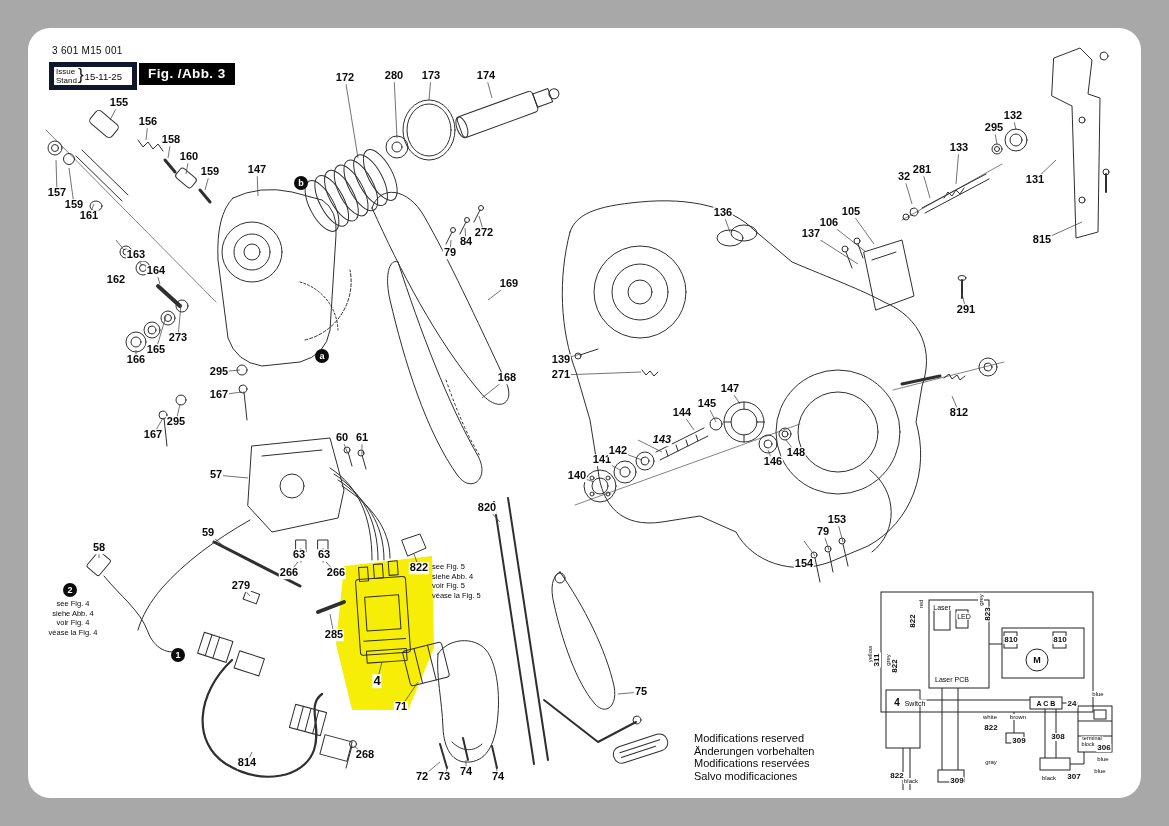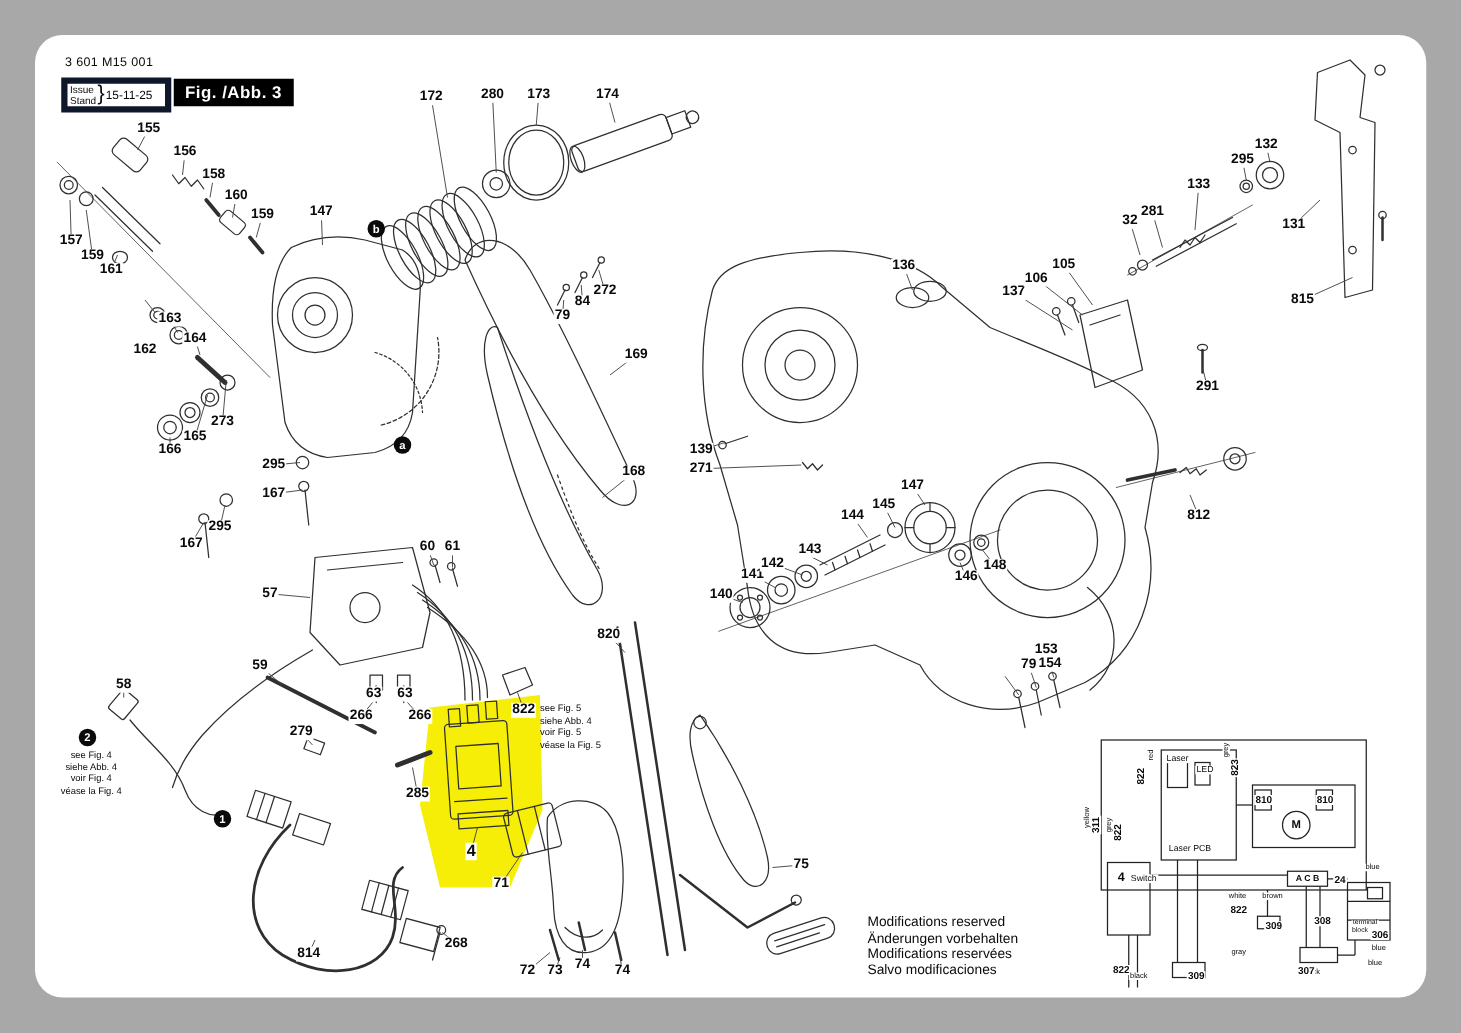--- a/index.html
+++ b/index.html
@@ -438,21 +438,21 @@
       <div class="part-label" style="left: 219px; top: 372px;">295</div>
       <div class="part-label" style="left: 219px; top: 395px;">167</div>
       <div class="part-label" style="left: 176px; top: 422px;">295</div>
       <div class="part-label" style="left: 153px; top: 435px;">167</div>
       <div class="part-label" style="left: 507px; top: 378px;">168</div>
       <div class="part-label" style="left: 561px; top: 360px;">139</div>
       <div class="part-label" style="left: 561px; top: 375px;">271</div>
       <div class="part-label" style="left: 577px; top: 476px;">140</div>
       <div class="part-label" style="left: 602px; top: 460px;">141</div>
       <div class="part-label" style="left: 618px; top: 451px;">142</div>
-      <div class="part-label" style="left: 648px; top: 440px;">143</div>
+      <div class="part-label" style="left: 662px; top: 440px; font-style: italic;">143</div>
       <div class="part-label" style="left: 682px; top: 413px;">144</div>
       <div class="part-label" style="left: 707px; top: 404px;">145</div>
       <div class="part-label" style="left: 730px; top: 389px;">147</div>
       <div class="part-label" style="left: 773px; top: 462px;">146</div>
       <div class="part-label" style="left: 796px; top: 453px;">148</div>
       <div class="part-label" style="left: 959px; top: 413px;">812</div>
       <div class="part-label" style="left: 342px; top: 438px;">60</div>
       <div class="part-label" style="left: 362px; top: 438px;">61</div>
       <div class="part-label" style="left: 216px; top: 475px;">57</div>
       <div class="part-label" style="left: 208px; top: 533px;">59</div>
@@ -469,21 +469,21 @@
       <div class="part-label" style="left: 401px; top: 707px;">71</div>
       <div class="part-label" style="left: 247px; top: 763px;">814</div>
       <div class="part-label" style="left: 365px; top: 755px;">268</div>
       <div class="part-label" style="left: 422px; top: 777px;">72</div>
       <div class="part-label" style="left: 444px; top: 777px;">73</div>
       <div class="part-label" style="left: 466px; top: 772px;">74</div>
       <div class="part-label" style="left: 498px; top: 777px;">74</div>
       <div class="part-label" style="left: 641px; top: 692px;">75</div>
       <div class="part-label" style="left: 837px; top: 520px;">153</div>
       <div class="part-label" style="left: 823px; top: 532px;">79</div>
-      <div class="part-label" style="left: 804px; top: 531px; margin-left: 36px;">154</div>
+      <div class="part-label" style="left: 804px; top: 564px;">154</div>
       <div class="circle-marker" style="left: 301px; top: 183px;">b</div>
       <div class="circle-marker" style="left: 322px; top: 356px;">a</div>
       <div class="circle-marker" style="left: 70px; top: 590px;">2</div>
       <div class="circle-marker" style="left: 178px; top: 655px;">1</div>
       <div class="note-block" style="left: 44px; top: 599px; width: 58px; font-size: 7.5px; line-height: 9.5px; text-align: center;">
         <div>see Fig. 4</div>
         <div>siehe Abb. 4</div>
         <div>voir Fig. 4</div>
         <div>véase la Fig. 4</div>
       </div>
@@ -522,21 +522,21 @@
       <div class="wire-label" style="left: 990px; top: 717px; font-size: 6px;">white</div>
       <div class="wire-label" style="left: 1018px; top: 717px; font-size: 6px;">brown</div>
       <div class="wire-label" style="left: 991px; top: 728px; font-size: 8px; font-weight: bold;">822</div>
       <div class="wire-label" style="left: 1019px; top: 741px; font-size: 8px; font-weight: bold;">309</div>
       <div class="wire-label" style="left: 1092px; top: 739px; font-size: 5.5px;">terminal</div>
       <div class="wire-label" style="left: 1088px; top: 745px; font-size: 5.5px;">block</div>
       <div class="wire-label" style="left: 1104px; top: 748px; font-size: 8px; font-weight: bold;">306</div>
       <div class="wire-label" style="left: 991px; top: 762px; font-size: 6px;">gray</div>
       <div class="wire-label" style="left: 1103px; top: 759px; font-size: 6px;">blue</div>
       <div class="wire-label" style="left: 1049px; top: 778px; font-size: 6px;">black</div>
-      <div class="wire-label" style="left: 1045px; top: 777px; font-size: 8px; font-weight: bold;">307</div>
+      <div class="wire-label" style="left: 1074px; top: 777px; font-size: 8px; font-weight: bold;">307</div>
       <div class="wire-label" style="left: 1100px; top: 771px; font-size: 6px;">blue</div>
       <div class="wire-label" style="left: 897px; top: 776px; font-size: 8px; font-weight: bold;">822</div>
       <div class="wire-label" style="left: 911px; top: 781px; font-size: 6px;">black</div>
       <div class="wire-label" style="left: 957px; top: 781px; font-size: 8px; font-weight: bold;">309</div>
     </div>
 
   <div class="header-doc">3 601 M15 001</div>
   <div class="issue-box">
     <span class="issue-words">
       <span>Issue</span>

